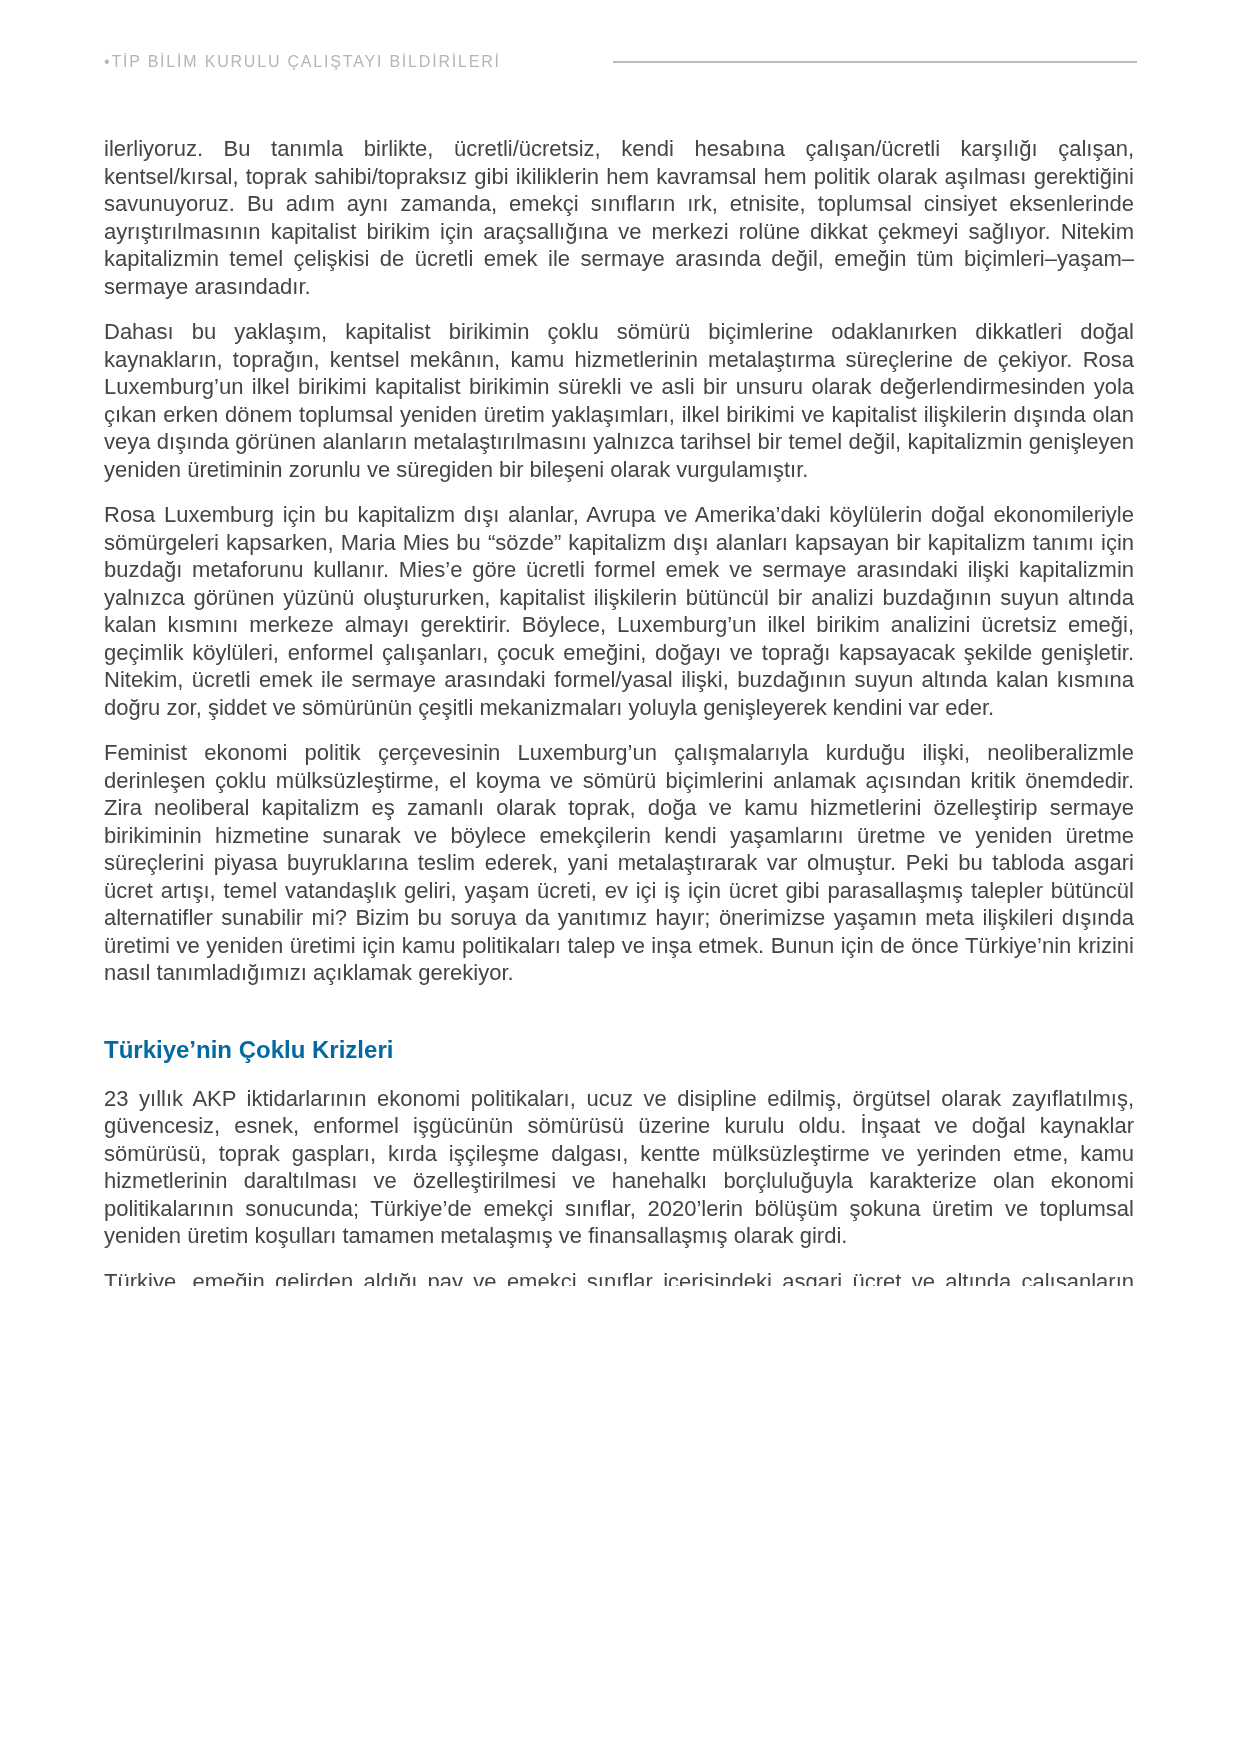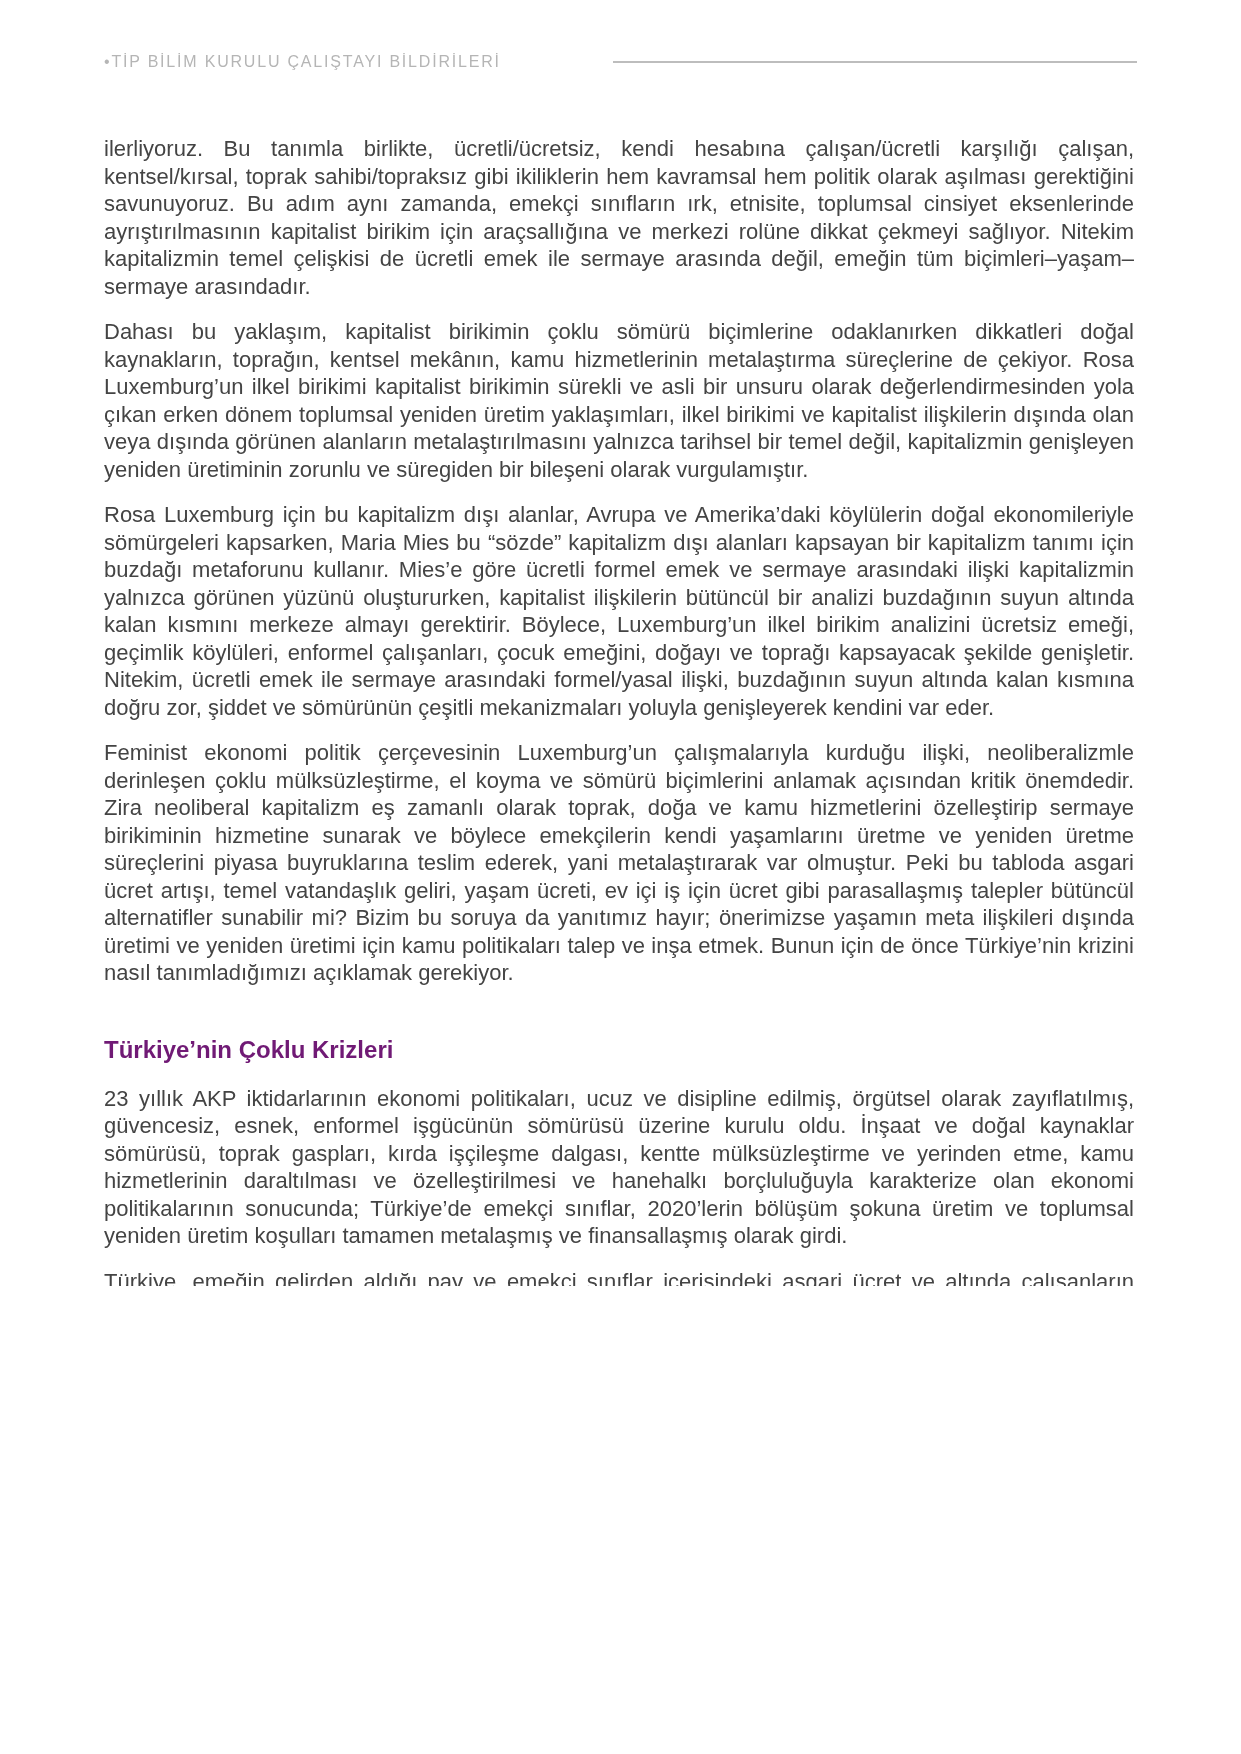--- a/index.html
+++ b/index.html
@@ -52,21 +52,21 @@
     line-height: 27.5px;
     text-align: justify;
     color: #444444;
     hyphens: none;
   }
   .section-heading {
     margin: 48px 0 20px 0;
     font-size: 24px;
     line-height: 30px;
     font-weight: bold;
-    color: #701a75;
+    color: #0369a1;
   }
 
   
   .page-footer {
     position: absolute;
     left: 104px;
     right: 104px;
     top: 1620px;
     display: flex;
     align-items: center;

